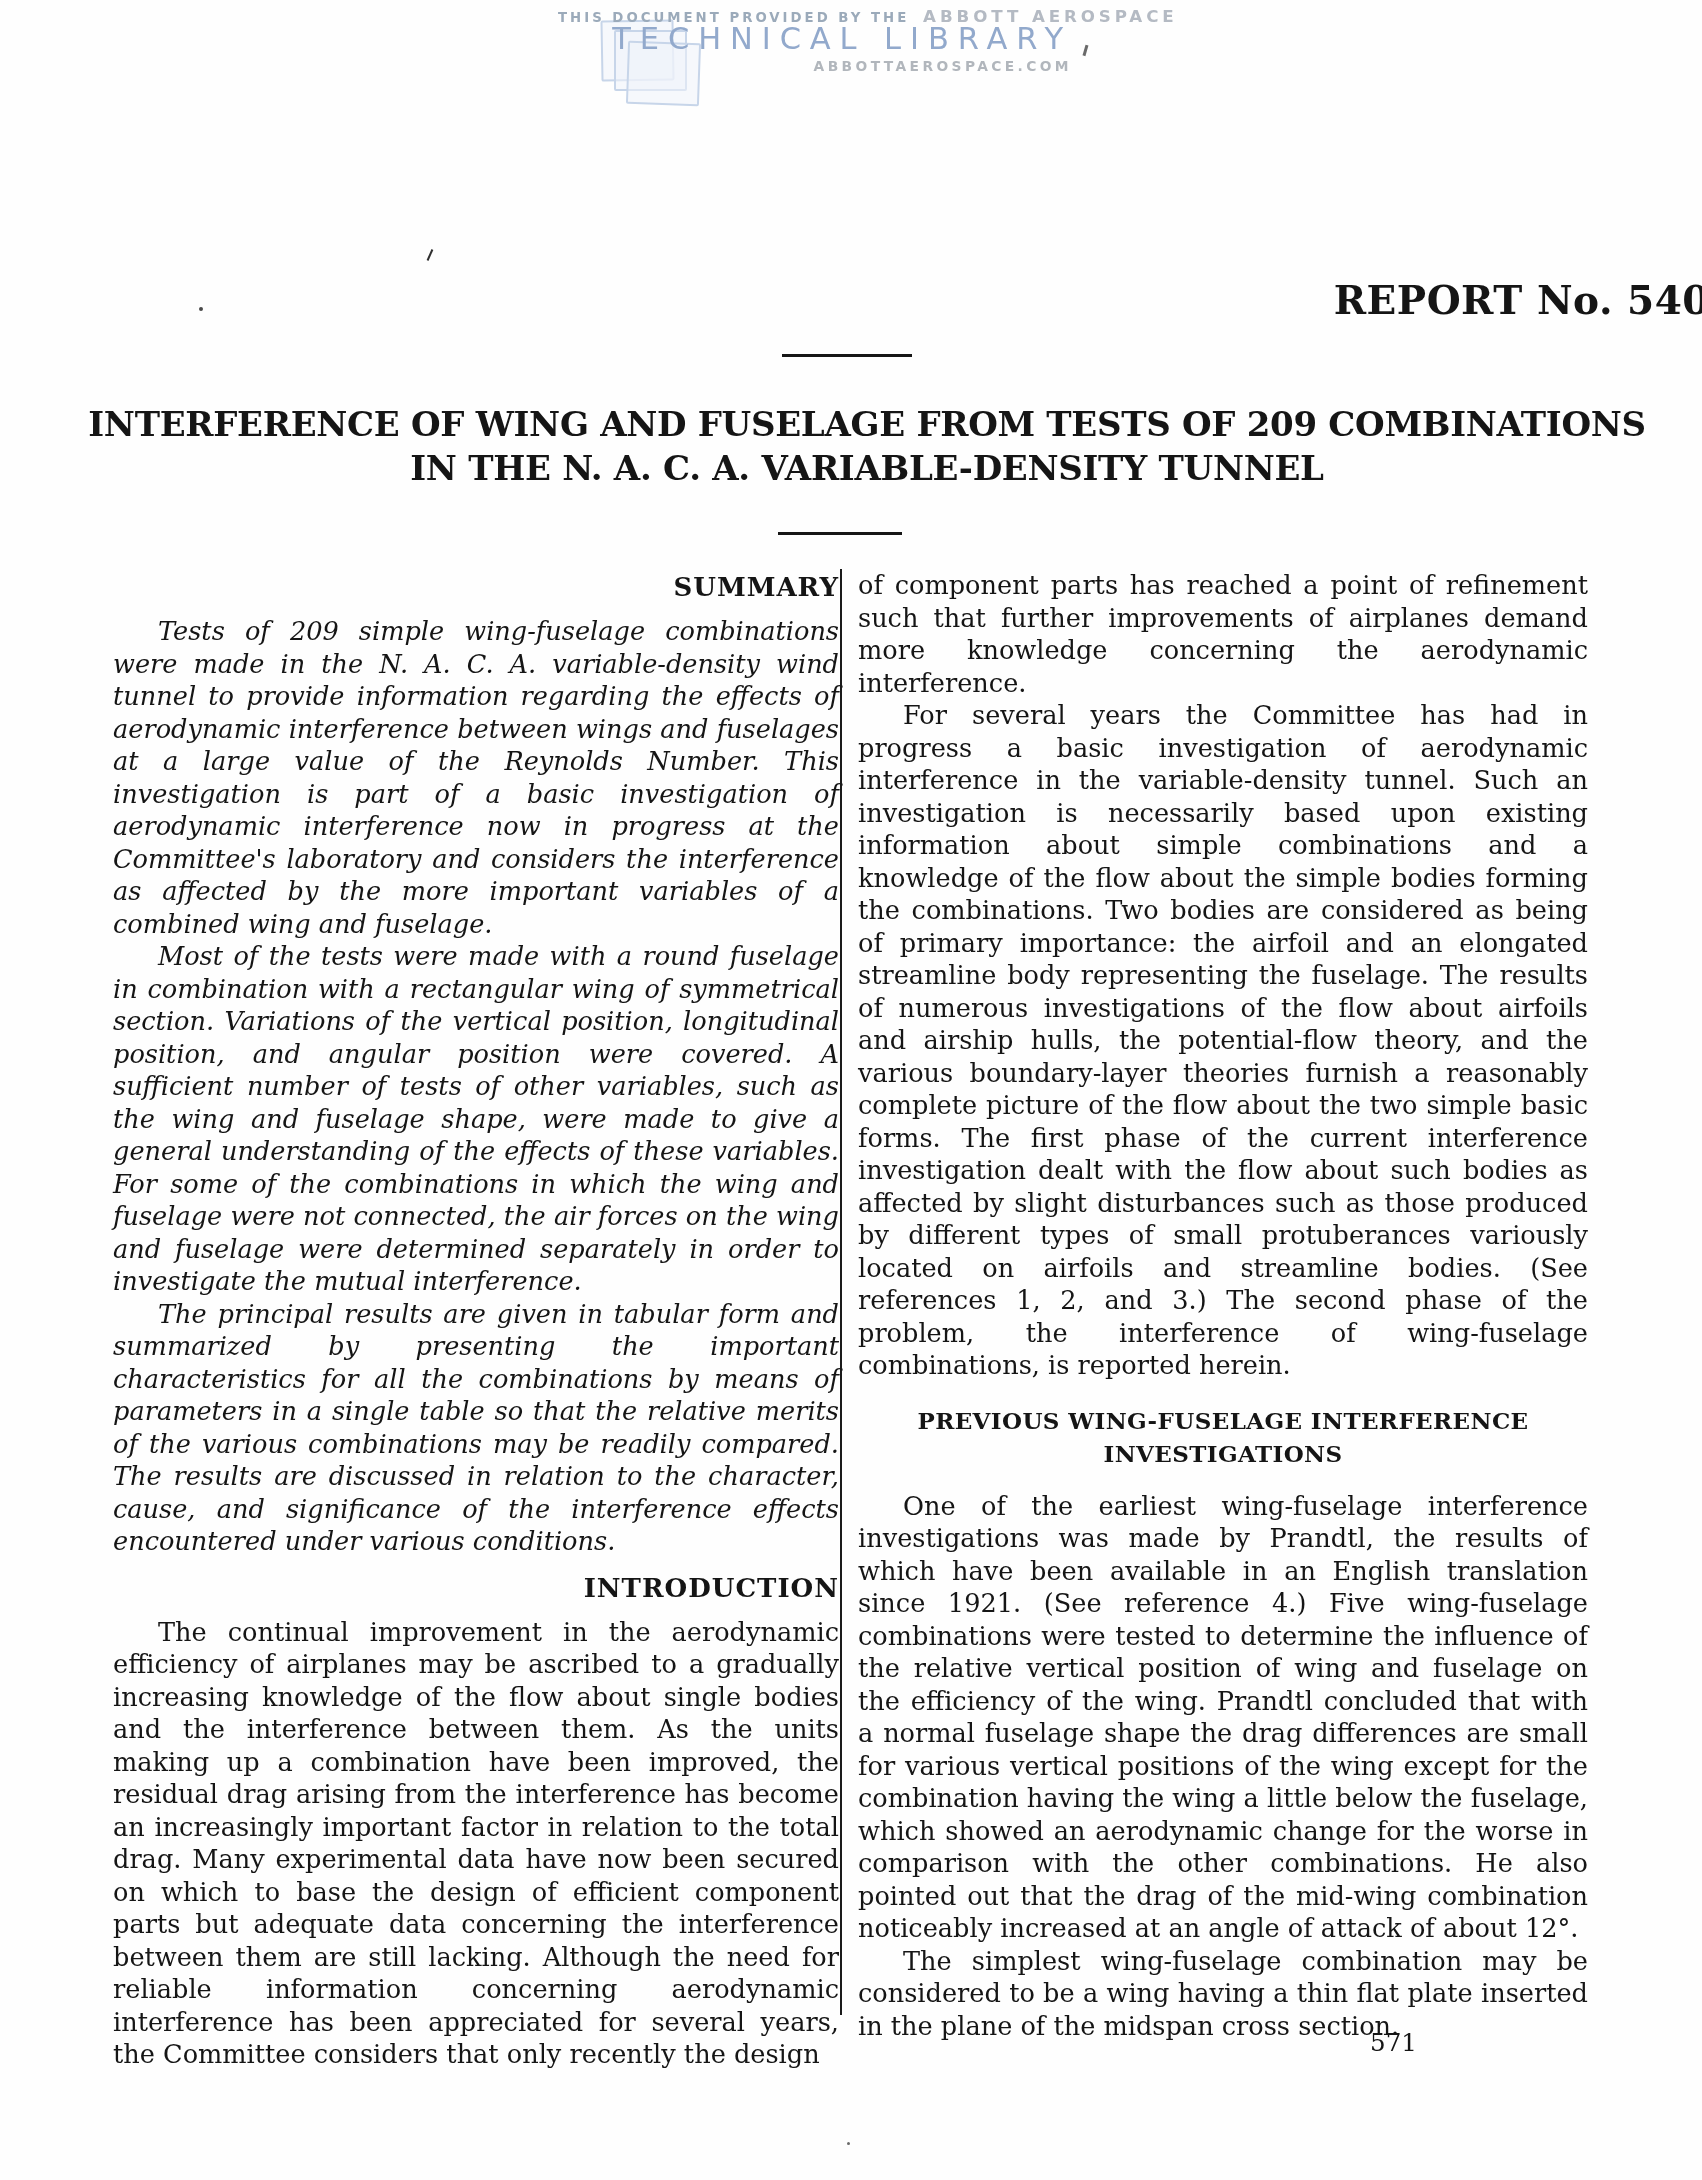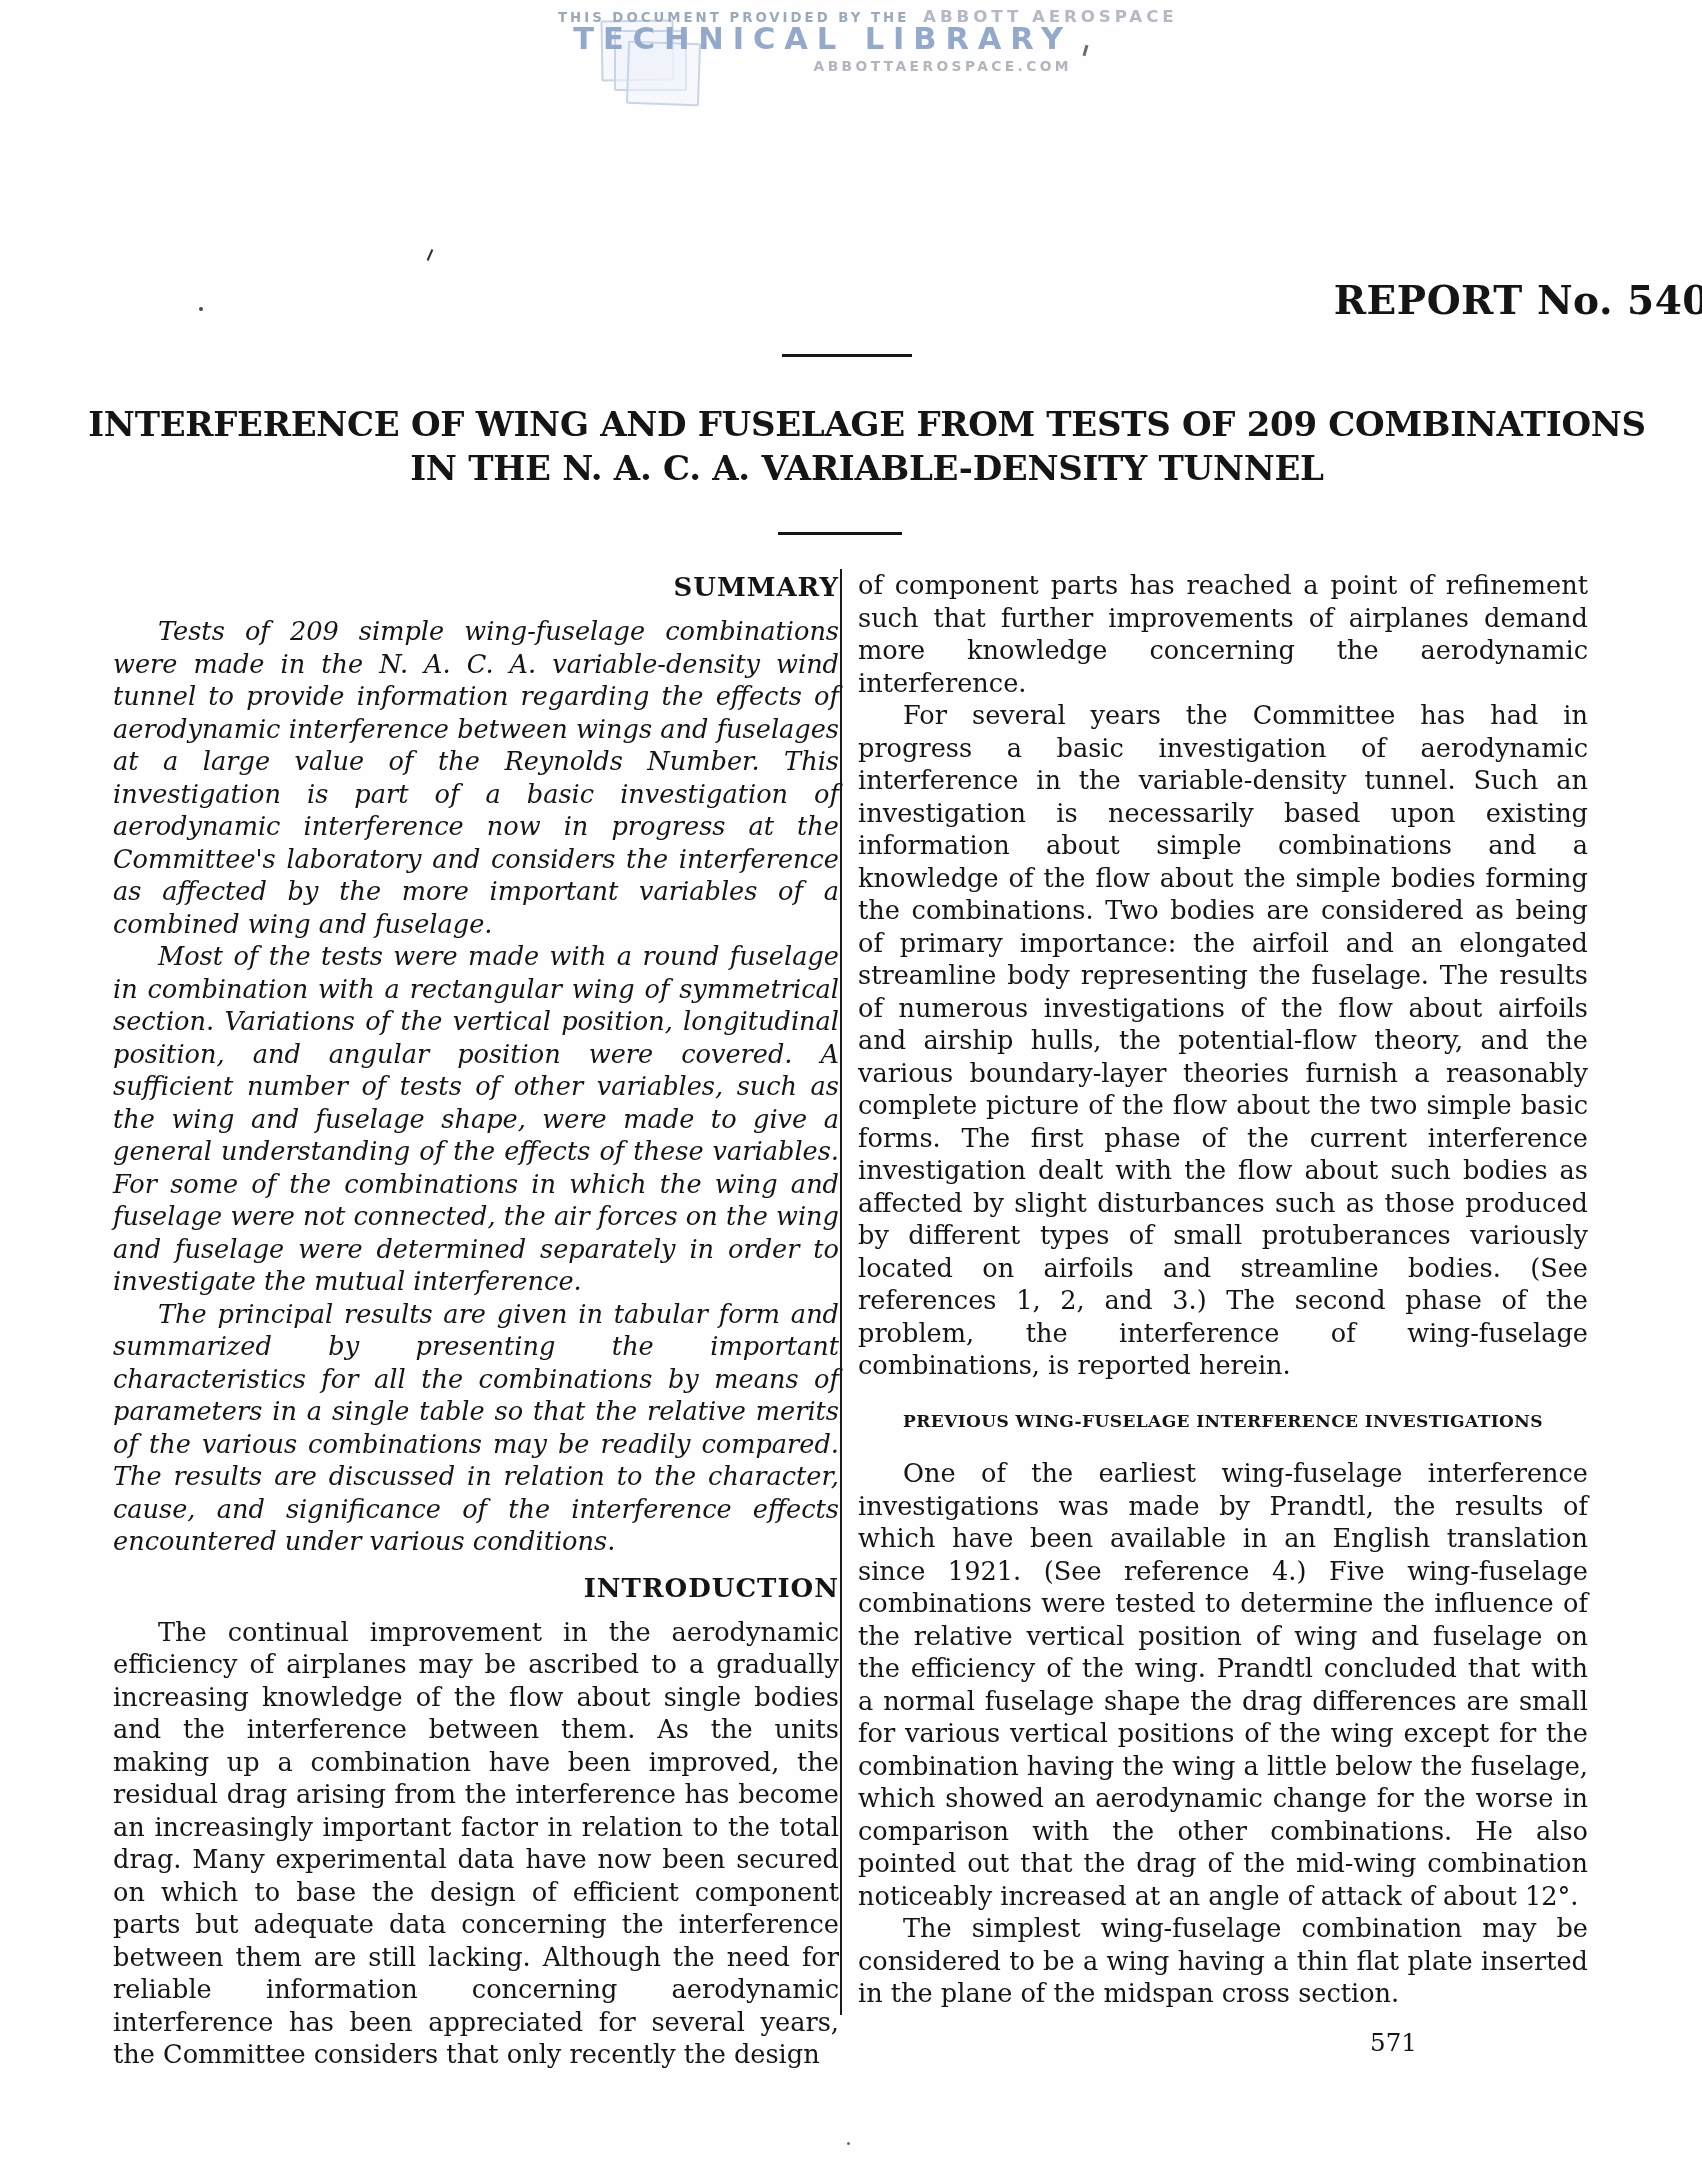--- a/index.html
+++ b/index.html
@@ -18,21 +18,21 @@
   .wm-logo { position: absolute; left: 601px; top: 19.7px; width: 108px; height: 91px; z-index: 0; }
   .pg { position: absolute; border: 2px solid #c7d5e9; background: rgba(238,243,250,0.55); border-radius: 2px; }
   .pg1 { left: 0;   top: 0;    width: 69px; height: 57px; transform: rotate(-1deg); }
   .pg2 { left: 12.8px; top: 10.8px; width: 69px; height: 57px; }
   .pg3 { left: 25.6px; top: 22.7px; width: 69px; height: 59px; transform: rotate(2deg); }
   .wm-line { position: absolute; left: 552px; width: 520px; text-align: right; z-index: 1;
              font-family: "DejaVu Sans", "Liberation Sans", sans-serif; white-space: nowrap; }
   .wm-l1 { top: 5.9px; font-size: 13.8px; margin-left: 6px; }
   .wm-provided { color: #9baaba; letter-spacing: 3px; font-weight: 700; font-size: 13.3px; }
   .wm-brand { color: #b4bac3; letter-spacing: 3.9px; font-weight: 700; font-size: 16.7px; padding-left: 13.8px; }
-  .wm-l2 { top: 20.7px; font-size: 30.5px; font-weight: 700; color: #92a9cc; letter-spacing: 8.9px; text-align: right; }
+  .wm-l2 { top: 20.7px; font-size: 30.5px; font-weight: 400; color: #92a9cc; letter-spacing: 8.9px; text-align: right; }
   .wm-l3 { top: 58px; font-size: 13.8px; font-weight: 700; color: #b1b6bc; letter-spacing: 3.4px; }
 
   
   .report-no { position: absolute; left: 8px; top: 277px; width: 1702px; text-align: right;
                font-size: 39px; font-weight: 700; letter-spacing: 0.5px; }
   .rule { position: absolute; background: #161616; }
   .rule-1 { left: 782px; top: 354px; width: 130px; height: 3px; }
   .title { position: absolute; left: 0; top: 386px; width: 1702px; margin: 16px; text-align: center;
            font-size: 34px; font-weight: 700; line-height: 44px; letter-spacing: -0.3px; }
   .title span { display: block; }
@@ -43,21 +43,21 @@
   
   .col { position: absolute; top: 569px; text-align: justify; font-size: 25.6px; line-height: 32.5px; }
   .col-left  { left: 113px; width: 726px; }
   .col-right { left: 858px; width: 730px; }
   .col-divider { position: absolute; left: 840px; top: 569px; width: 2px; height: 1446px; background: #1a1a1a; }
   .col p { margin: 0; text-indent: 45px; }
   .col p.noindent { text-indent: 0; }
   .col p.it { font-style: italic; }
   .col h2 { margin: 2px 0 11.8px 0; text-align: right; font-size: 26px; font-weight: 700; letter-spacing: 1px; }
   .col h2.intro { margin: 13.8px 0 11.8px 0; }
-  .col h3 { margin: 23.6px 0 19.7px 0; text-align: center; font-size: 17px; font-weight: 700; letter-spacing: 0.4px; }
+  .col h3 { margin: 23.6px 0 19.7px 0; text-align: center; font-size: 23px; font-weight: 700; letter-spacing: 0.4px; }
   .folio { position: absolute; left: 1370px; top: 2028px; font-size: 24.6px; }
 
   
   .speck { position: absolute; background: #4a4a4a; }
   .speck-a { left: 1084px; top: 45px; width: 3px; height: 10.8px; transform: rotate(16deg); background: #6a6a6a; }
   .speck-b { left: 429px; top: 249px; width: 2px; height: 11.8px; transform: rotate(24deg); background: #303030; }
   .speck-c { left: 199px; top: 307px; width: 3.9px; height: 3.9px; border-radius: 50%; }
   .speck-d { left: 847px; top: 2142px; width: 3px; height: 3px; border-radius: 50%; background: #6a6a6a; }
 </style>
 </head>

